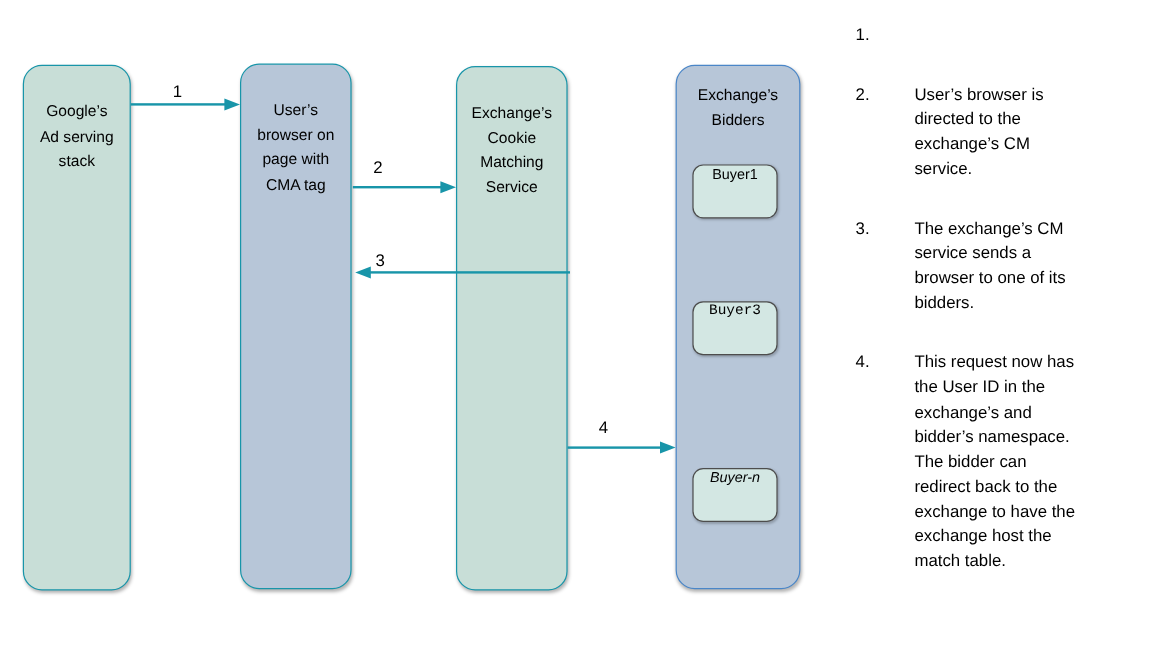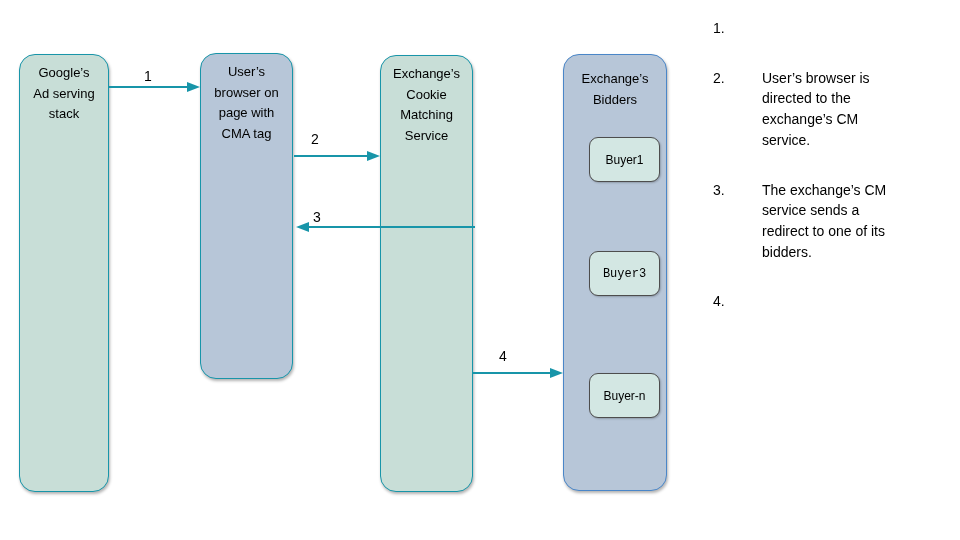--- a/index.html
+++ b/index.html
@@ -3,33 +3,33 @@
 <meta charset="utf-8">
 <style>
   html,body{margin:0;padding:0;background:#ffffff;width:960px;height:540px;
     font-family:"Liberation Sans",sans-serif;color:#000;}
   .canvas{position:relative;width:960px;height:540px;overflow:hidden;background:#fff;}
 
   
   .lane{position:absolute;border-radius:16px;border:1.5px solid var(--teal-accent,#1895a9);
     box-shadow:1px 2px 3px rgba(0,0,0,.30);box-sizing:border-box;}
   .lane1{left:19px;top:54px;width:90px;height:438px;background:var(--green-fill,#c8ded7);}
-  .lane2{left:200px;top:53px;width:93px;height:326px;background:var(--blue-fill,#b7c6d8);}
+  .lane2{left:200px;top:53px;width:93px;height:438px;background:var(--blue-fill,#b7c6d8);}
   .lane3{left:380px;top:55px;width:93px;height:437px;background:var(--green-fill,#c8ded7);}
   .lane4{left:563px;top:54px;width:104px;height:437px;background:var(--blue-fill,#b7c6d8);
     border-color:var(--bidders-border,#4a86c8);}
   .lane-label{text-align:center;white-space:pre-line;font-size:13px;line-height:20.5px;
-    padding-top:8px;}
+    padding-top:28px;}
   .lane4 .lane-label{padding-top:14px;}
 
   
   .buyer{position:absolute;left:13px;width:71px;height:45px;background:var(--buyer-fill,#d3e7e3);
-    border:1px solid var(--buyer-border,#4d4d4d);border-radius:9px;display:flex;align-items:center;
-    justify-content:center;font-size:12px;box-shadow:1px 1px 2px rgba(0,0,0,.22);box-sizing:border-box;margin-left:12px;}
-  .buyer-1{top:82px;}.buyer-2{top:139px;}.buyer-3{top:196px;font-family:Liberation Mono, monospace;}.buyer-n{top:318px;}
+    border:1px solid var(--buyer-border,#4d4d4d);border-radius:9px;display:flex;align-items:flex-start;
+    justify-content:center;font-size:12px;box-shadow:1px 1px 2px rgba(0,0,0,.22);box-sizing:border-box;}
+  .buyer-1{top:82px;}.buyer-2{top:139px;}.buyer-3{top:196px;font-family:Liberation Mono, monospace;}.buyer-n{top:335px;font-style:italic;}
 
   
   .arrow{position:absolute;height:11px;}
   .arrow .shaft{position:absolute;top:4.25px;height:2.5px;background:var(--teal-accent,#1895a9);}
   .arrow .head{position:absolute;width:0;height:0;top:0;}
   .arrow-right .shaft{left:0;right:11px;}
   .arrow-right .head{right:0;border-left:13px solid var(--teal-accent,#1895a9);
     border-top:5.5px solid transparent;border-bottom:5.5px solid transparent;}
   .arrow-left .shaft{left:11px;right:0;}
   .arrow-left .head{left:0;border-right:13px solid var(--teal-accent,#1895a9);
@@ -121,21 +121,30 @@
       <div class="num">2.</div>
       <div class="txt">User’s browser is
 directed to the
 exchange’s CM
 service.</div>
     </div>
     <div class="step">
       <div class="num">3.</div>
       <div class="txt">The exchange’s CM
 service sends a
-redirect to one of its
+browser to one of its
 bidders.</div>
     </div>
     <div class="step">
       <div class="num">4.</div>
+      <div class="txt">This request now has
+the User ID in the
+exchange’s and
+bidder’s namespace.
+The bidder can
+redirect back to the
+exchange to have the
+exchange host the
+match table.</div>
     </div>
   </div>
 
 </div>
 
 </body></html>

